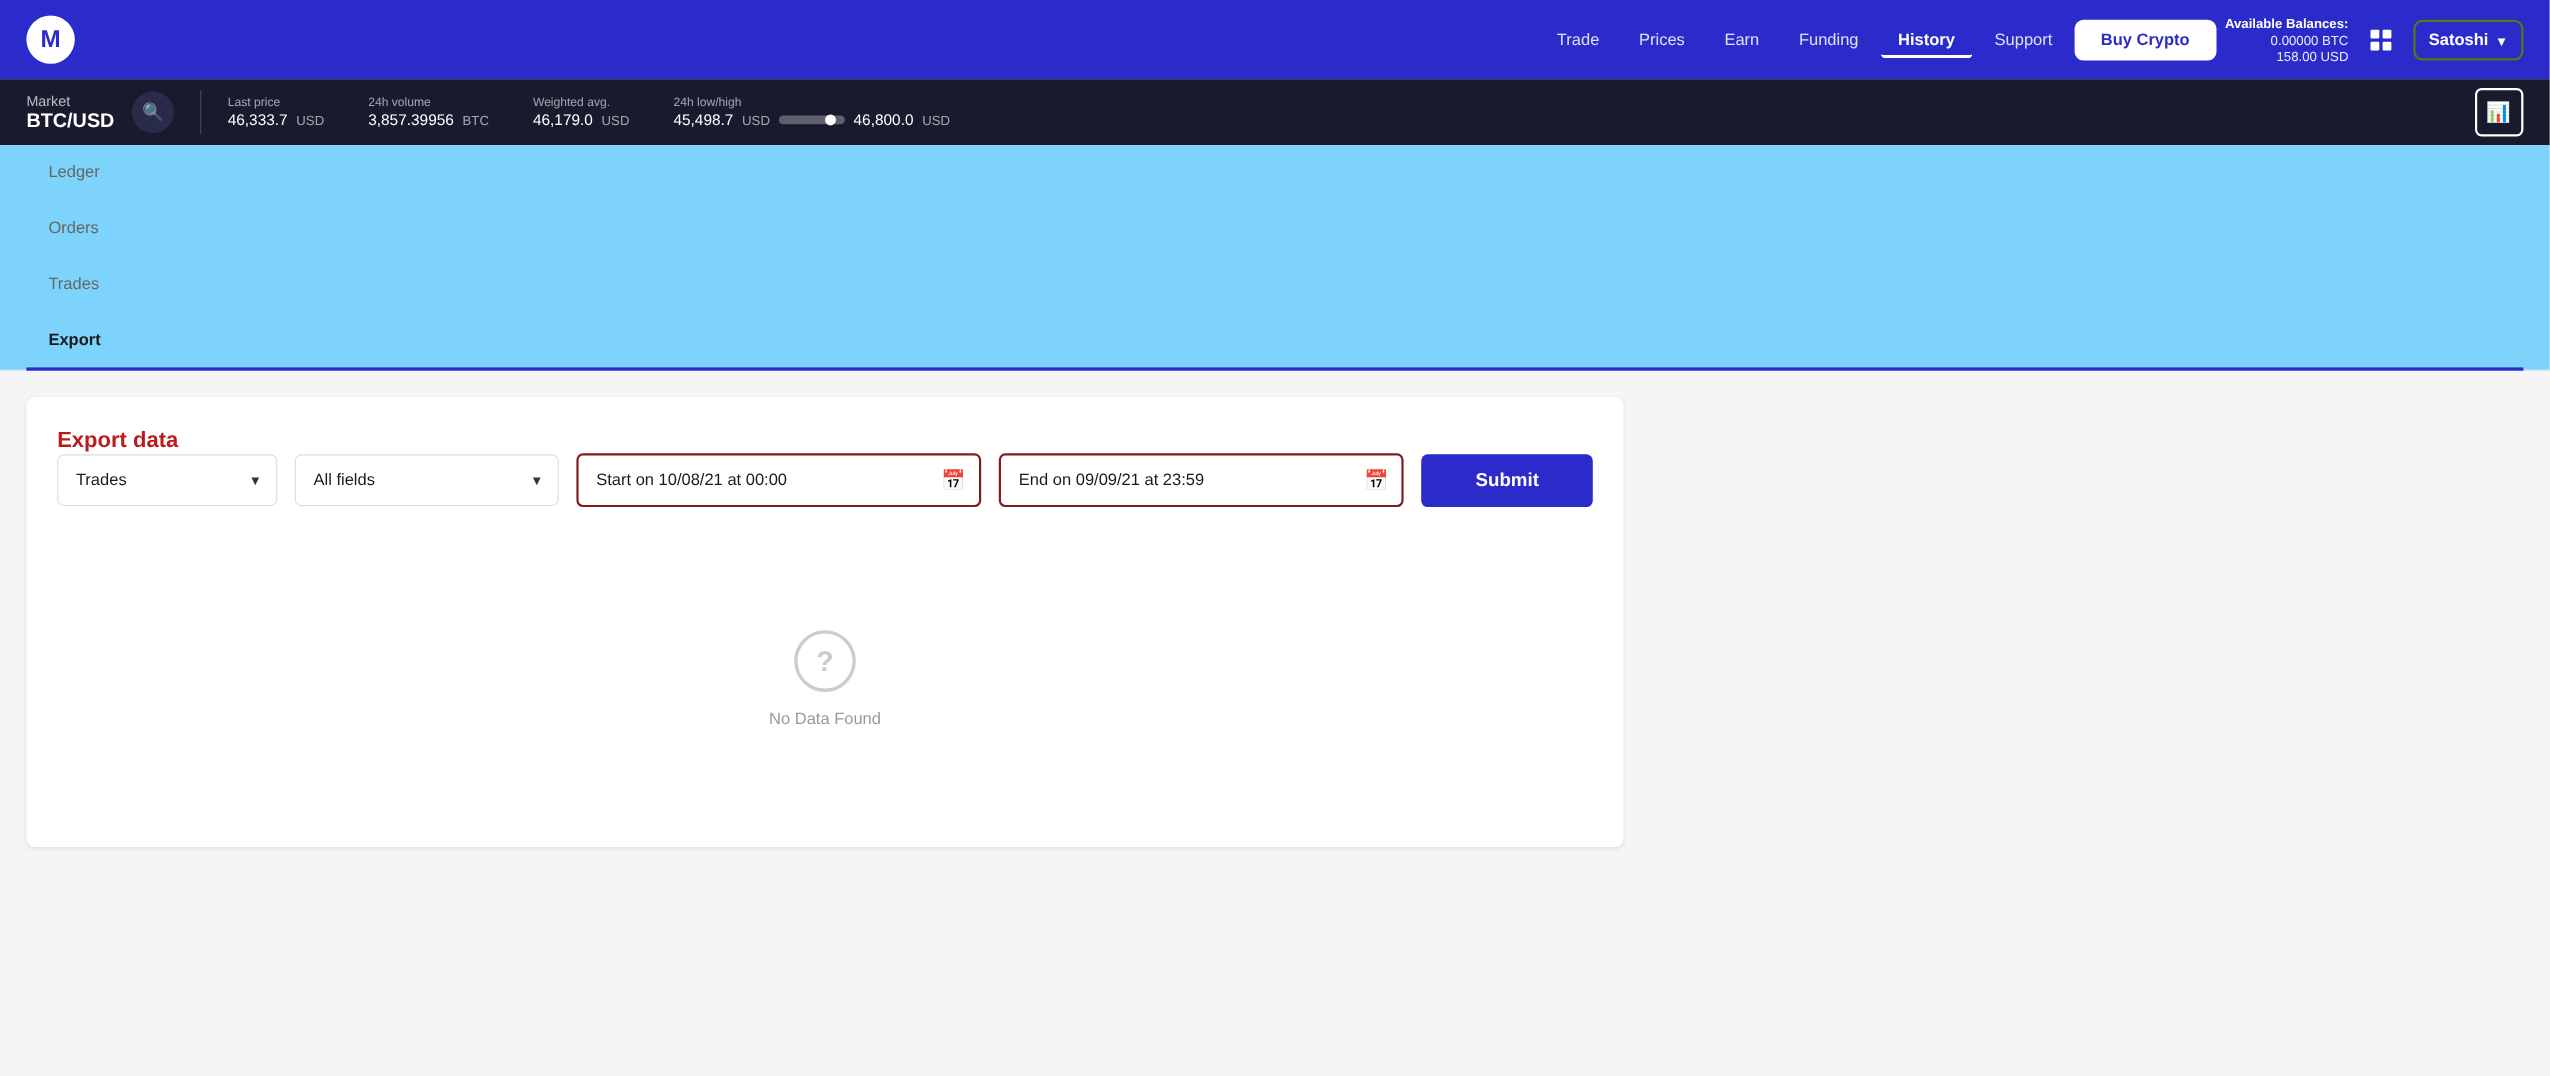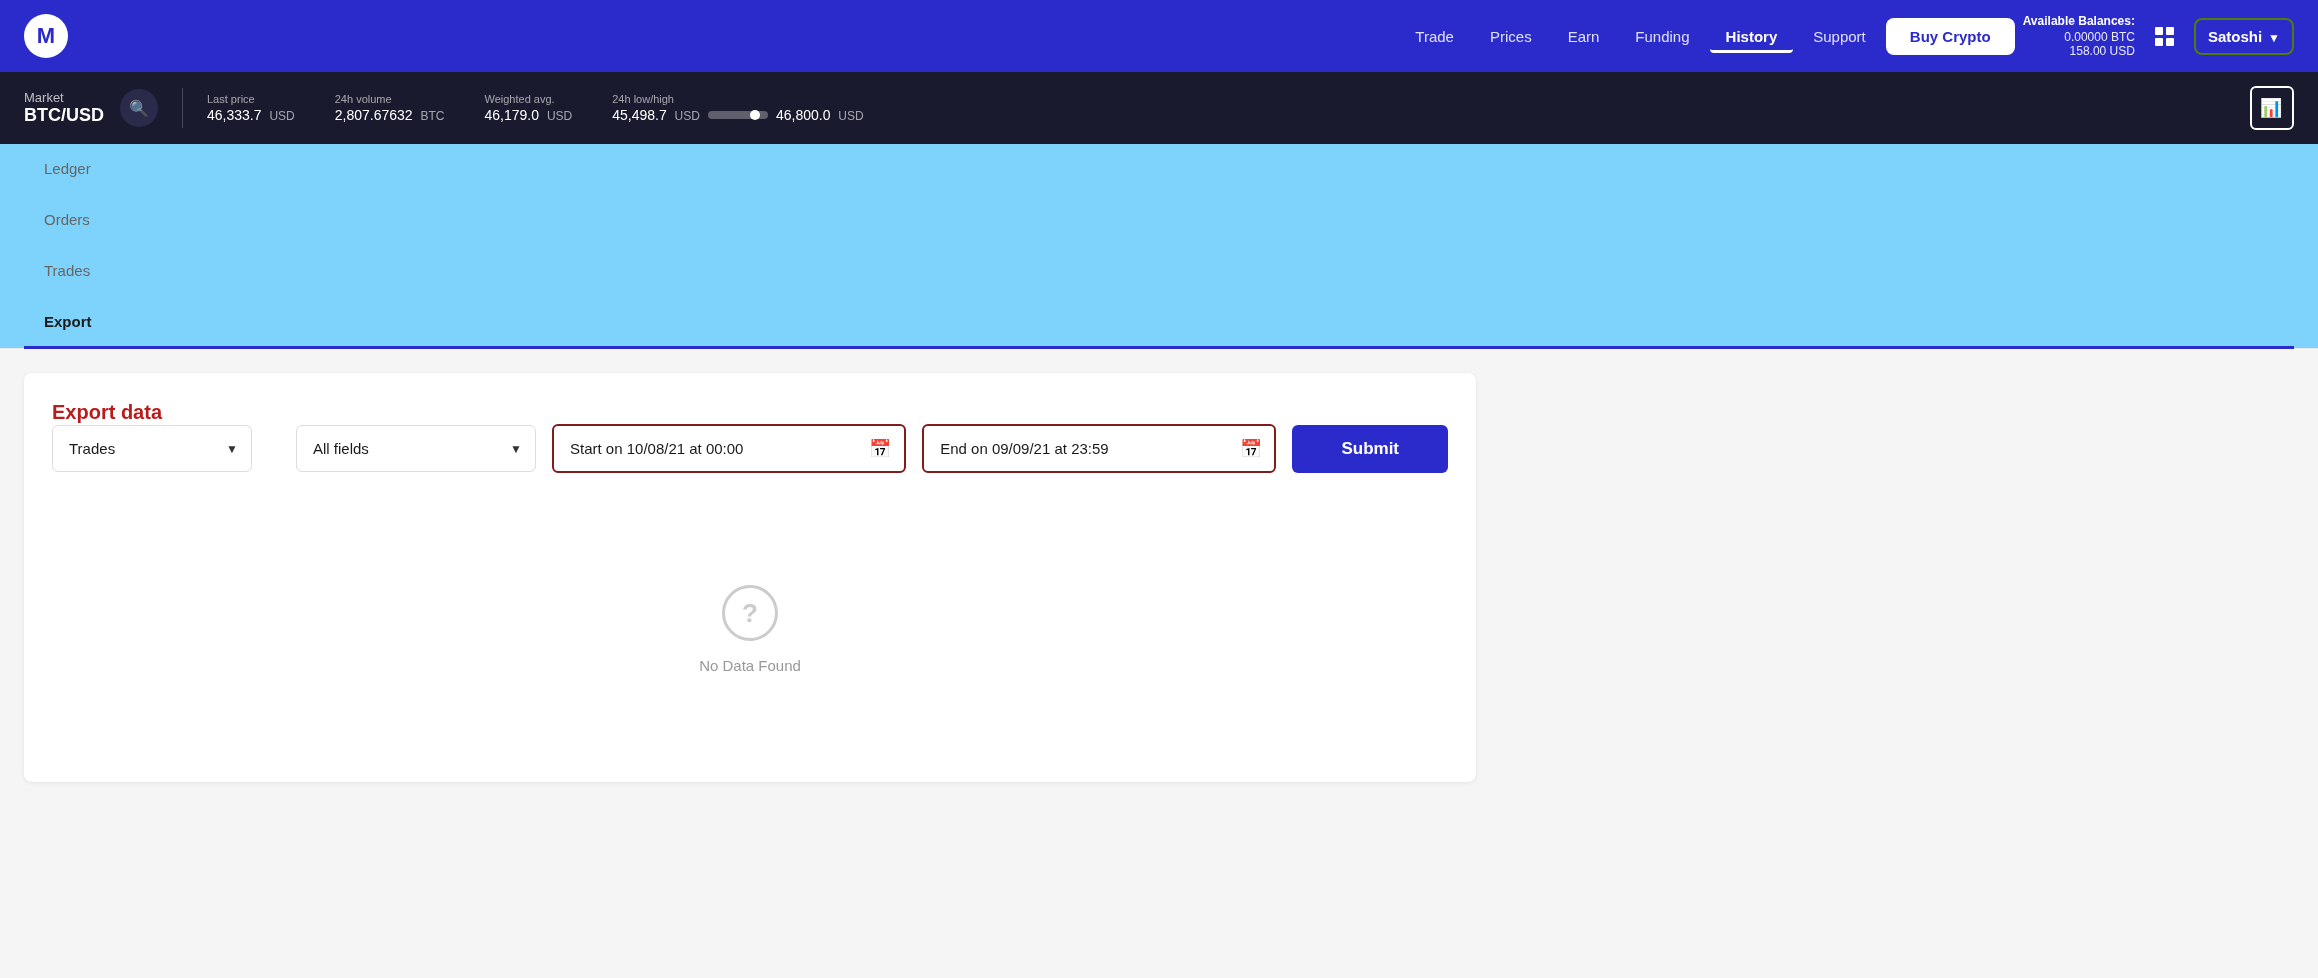--- a/index.html
+++ b/index.html
@@ -110,21 +110,21 @@
       white-space: nowrap;
     }
     .chevron-down { font-size: 12px; }
 
     
     .market-bar {
       background: #1a1a2e;
       display: flex;
       align-items: center;
       padding: 0 24px;
-      height: 72px;
+      height: 60px;
       gap: 0;
     }
     .market-label { color: white; }
     .market-name { font-size: 13px; color: rgba(255,255,255,0.7); }
     .market-pair { font-size: 18px; font-weight: 700; color: white; }
     .search-circle {
       width: 38px; height: 38px;
       border-radius: 50%;
       background: #2a2a4a;
       display: flex; align-items: center; justify-content: center;
@@ -248,21 +248,20 @@
       right: 14px;
       top: 50%;
       transform: translateY(-50%);
       pointer-events: none;
       color: #333;
       font-size: 12px;
     }
     .fields-wrapper {
       position: relative;
       flex: 0 0 240px;
-      margin-left: 28px;
     }
     .fields-wrapper select {
       appearance: none;
       width: 100%;
       padding: 14px 40px 14px 16px;
       border: 1px solid #ddd;
       border-radius: 6px;
       font-size: 15px;
       color: #1a1a1a;
       background: white;
@@ -394,21 +393,21 @@
     <div class="stat-label">Last price</div>
     <div class="stat-value">
       <span>46,333.7</span>
       <span class="stat-unit">USD</span>
     </div>
   </div>
 
   <div class="market-stat">
     <div class="stat-label">24h volume</div>
     <div class="stat-value">
-      <span>2,807.67632</span>
+      <span>3,857.39956</span>
       <span class="stat-unit">BTC</span>
     </div>
   </div>
 
   <div class="market-stat">
     <div class="stat-label">Weighted avg.</div>
     <div class="stat-value">
       <span>46,179.0</span>
       <span class="stat-unit">USD</span>
     </div>

